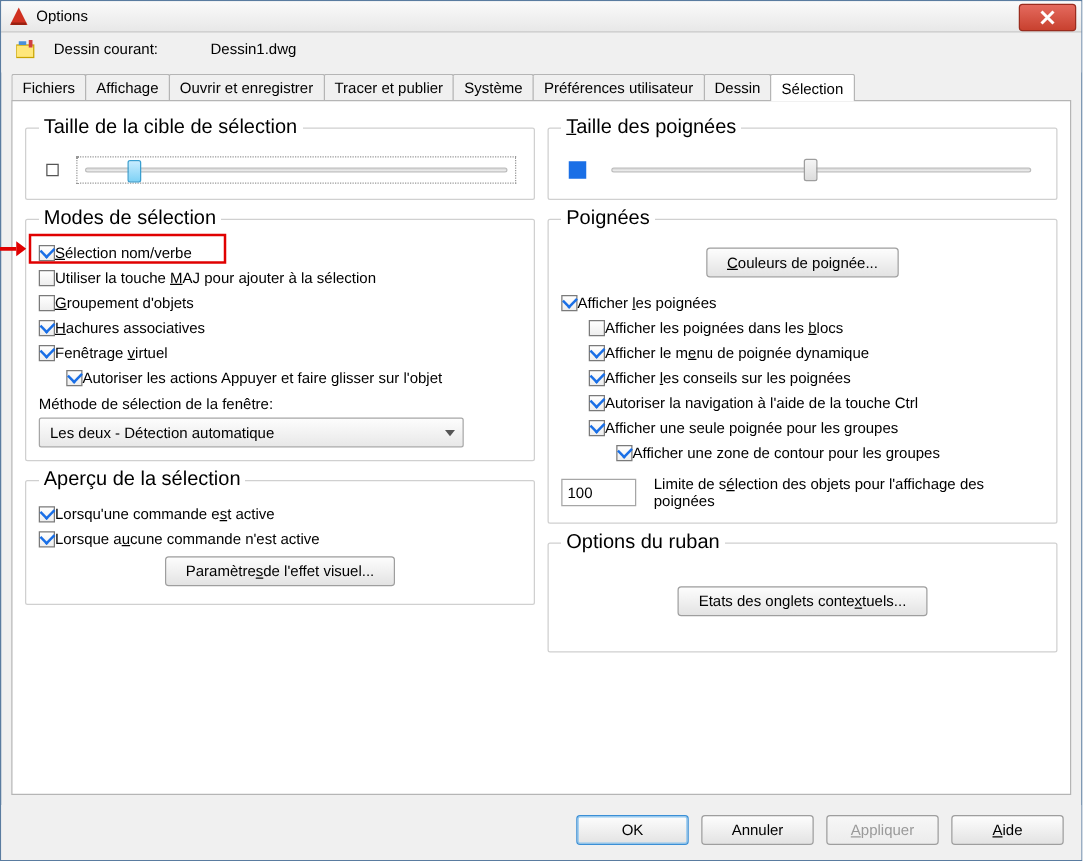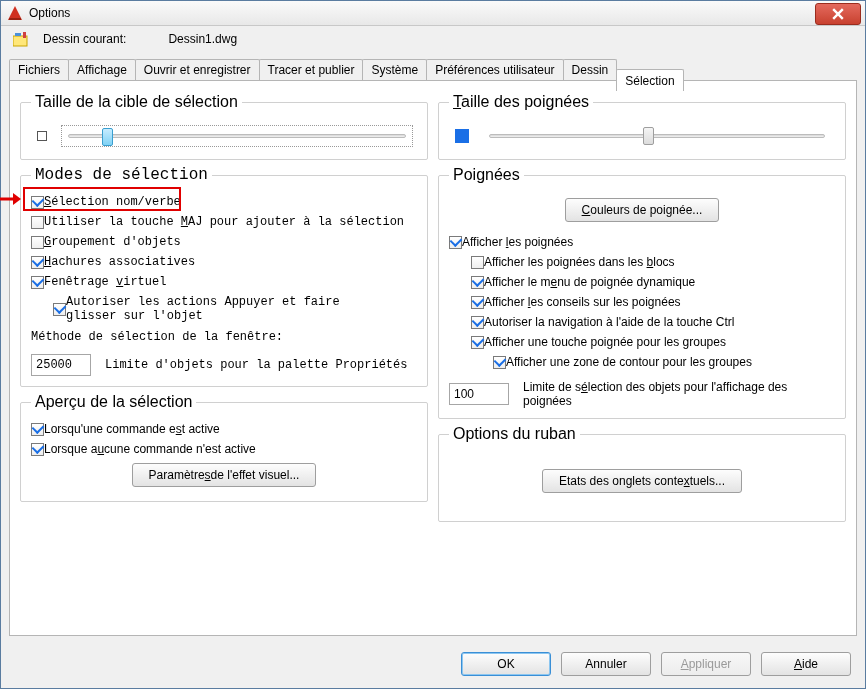--- a/index.html
+++ b/index.html
@@ -81,21 +81,21 @@
     font-size: 12px;
     cursor: pointer;
     color:#000;
     white-space: nowrap;
     border-top-left-radius: 2px;
     border-top-right-radius: 2px;
   }
   .tab.active {
     background: #fff;
     position: relative;
-    top: 11px;
+    top: 1px;
     padding-top: 4px;
   }
   .tab-body {
     background: #fff;
     border: 1px solid #b5b5b5;
     padding: 12px 10px 12px 10px;
     position: relative;
     z-index: 1;
     height: 556px;
   }
@@ -319,21 +319,21 @@
             <legend>Taille de la cible de sélection</legend>
             <div class="slider-wrap">
               <span class="picksquare-outline"></span>
               <div class="slider">
                 <div class="track"></div>
                 <div class="thumb" style="left:40px;"></div>
               </div>
             </div>
           </fieldset>
 
-          <fieldset style="position:relative;font-family:Liberation Mono, monospace;">
+          <fieldset style="position:relative;">
             <legend>Modes de sélection</legend>
 
             <div class="highlight-box" style="left:2px; top:3px; width:158px; height:24px;"></div>
             <svg class="arrow" style="left:-26px; top:7px; width:26px; height:16px;" viewBox="0 0 26 16">
               <line x1="0" y1="8" x2="18" y2="8" stroke="#e00000" stroke-width="3"></line>
               <polygon points="18,2 26,8 18,14" fill="#e00000"></polygon>
             </svg>
 
             <div class="check-row">
               <span class="cb checked"></span>
@@ -354,25 +354,25 @@
             <div class="check-row">
               <span class="cb checked"></span>
               <span class="cb-label"><span>Fenêtrage </span><span class="underline-letter">v</span><span>irtuel</span></span>
             </div>
             <div class="check-row indent1">
               <span class="cb checked"></span>
               <span class="cb-label" style="max-width:290px;">Autoriser les actions Appuyer et faire glisser sur l'objet</span>
             </div>
 
             <div class="static-label">Méthode de sélection de la fenêtre:</div>
-
-            <div class="num-input">
-              <input class="textfield" value="25000" style="">
-              <span>Limite d'objets pour la palette Propriétés</span>
-            </div>
+            <div class="dropdown">
+              <span>Les deux - Détection automatique</span>
+              <span class="dd-arrow"></span>
+            </div>
+
           </fieldset>
 
           <fieldset>
             <legend>Aperçu de la sélection</legend>
             <div class="check-row">
               <span class="cb checked"></span>
               <span class="cb-label"><span>Lorsqu'une commande e</span><span class="underline-letter">s</span><span>t active</span></span>
             </div>
             <div class="check-row">
               <span class="cb checked"></span>
@@ -427,21 +427,21 @@
             <div class="check-row indent1">
               <span class="cb checked"></span>
               <span class="cb-label"><span>Afficher </span><span class="underline-letter">l</span><span>es conseils sur les poignées</span></span>
             </div>
             <div class="check-row indent1">
               <span class="cb checked"></span>
               <span class="cb-label">Autoriser la navigation à l'aide de la touche Ctrl</span>
             </div>
             <div class="check-row indent1">
               <span class="cb checked"></span>
-              <span class="cb-label">Afficher une touche poignée pour les groupes</span>
+              <span class="cb-label">Afficher une seule poignée pour les groupes</span>
             </div>
             <div class="check-row indent2">
               <span class="cb checked"></span>
               <span class="cb-label">Afficher une zone de contour pour les groupes</span>
             </div>
 
             <div class="num-input">
               <input class="textfield" value="100" style="">
               <span style="max-width:280px;"><span>Limite de s</span><span class="underline-letter">é</span><span>lection des objets pour l'affichage des poignées</span></span>
             </div>

